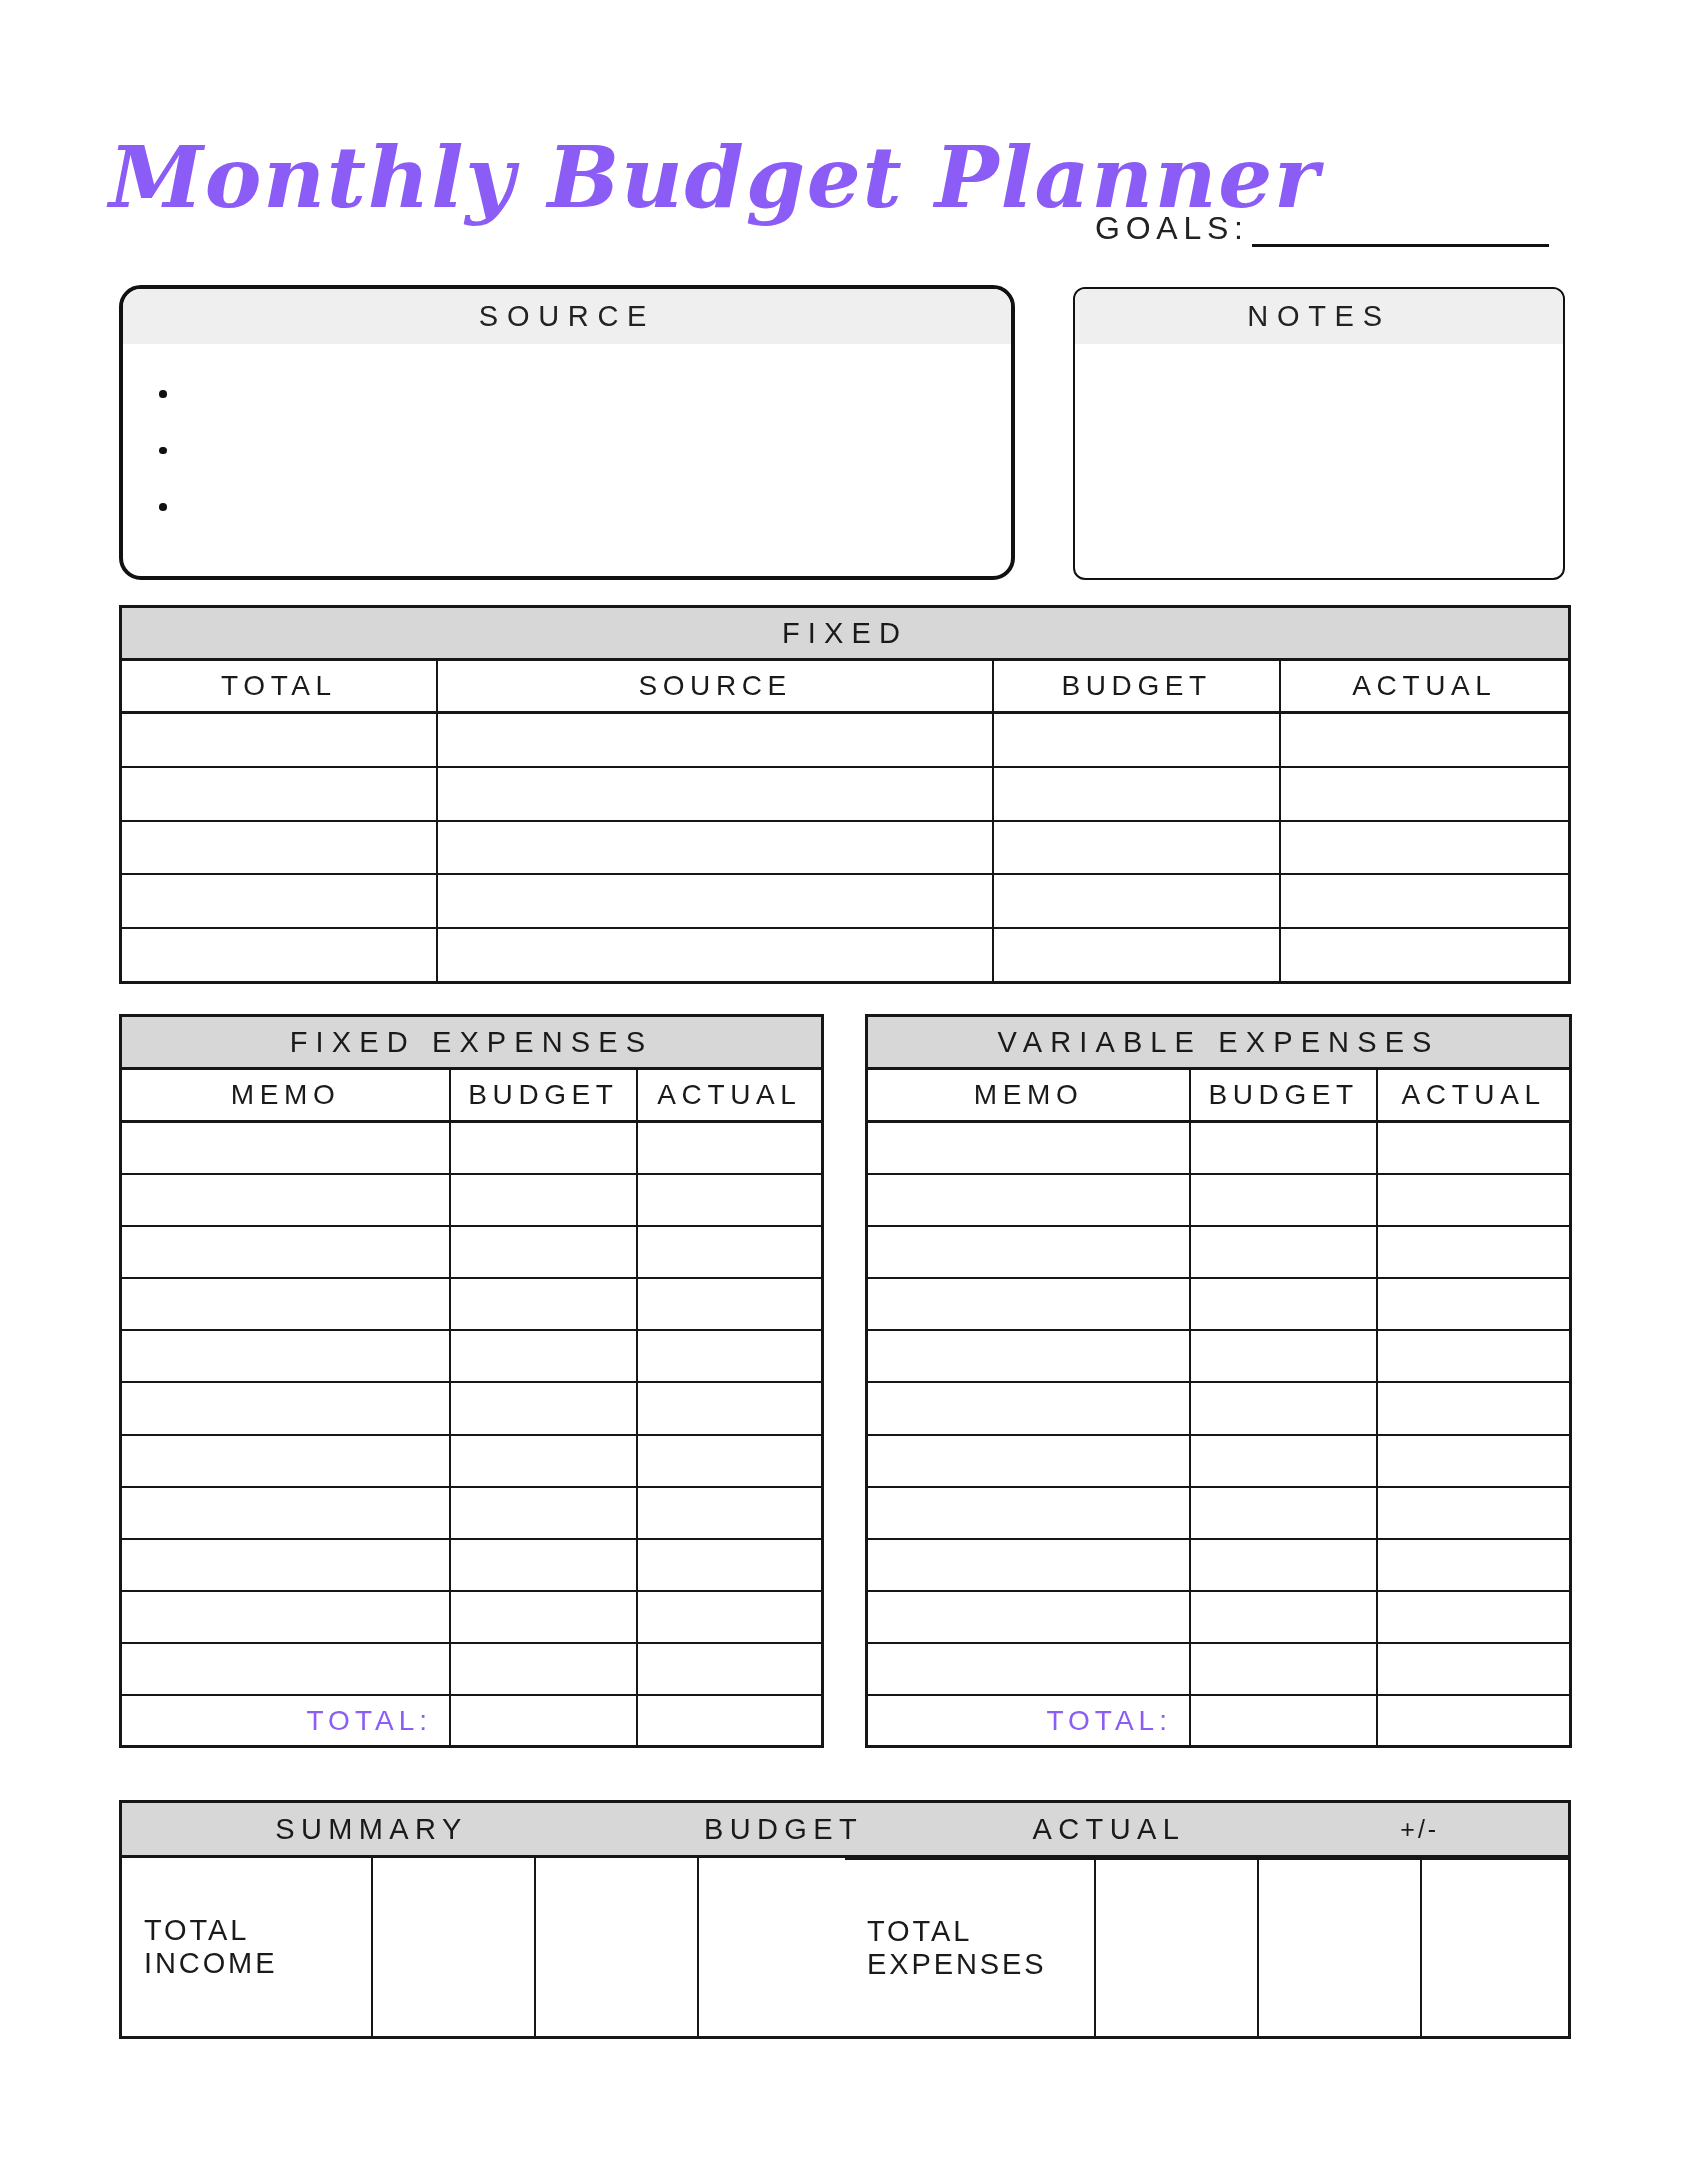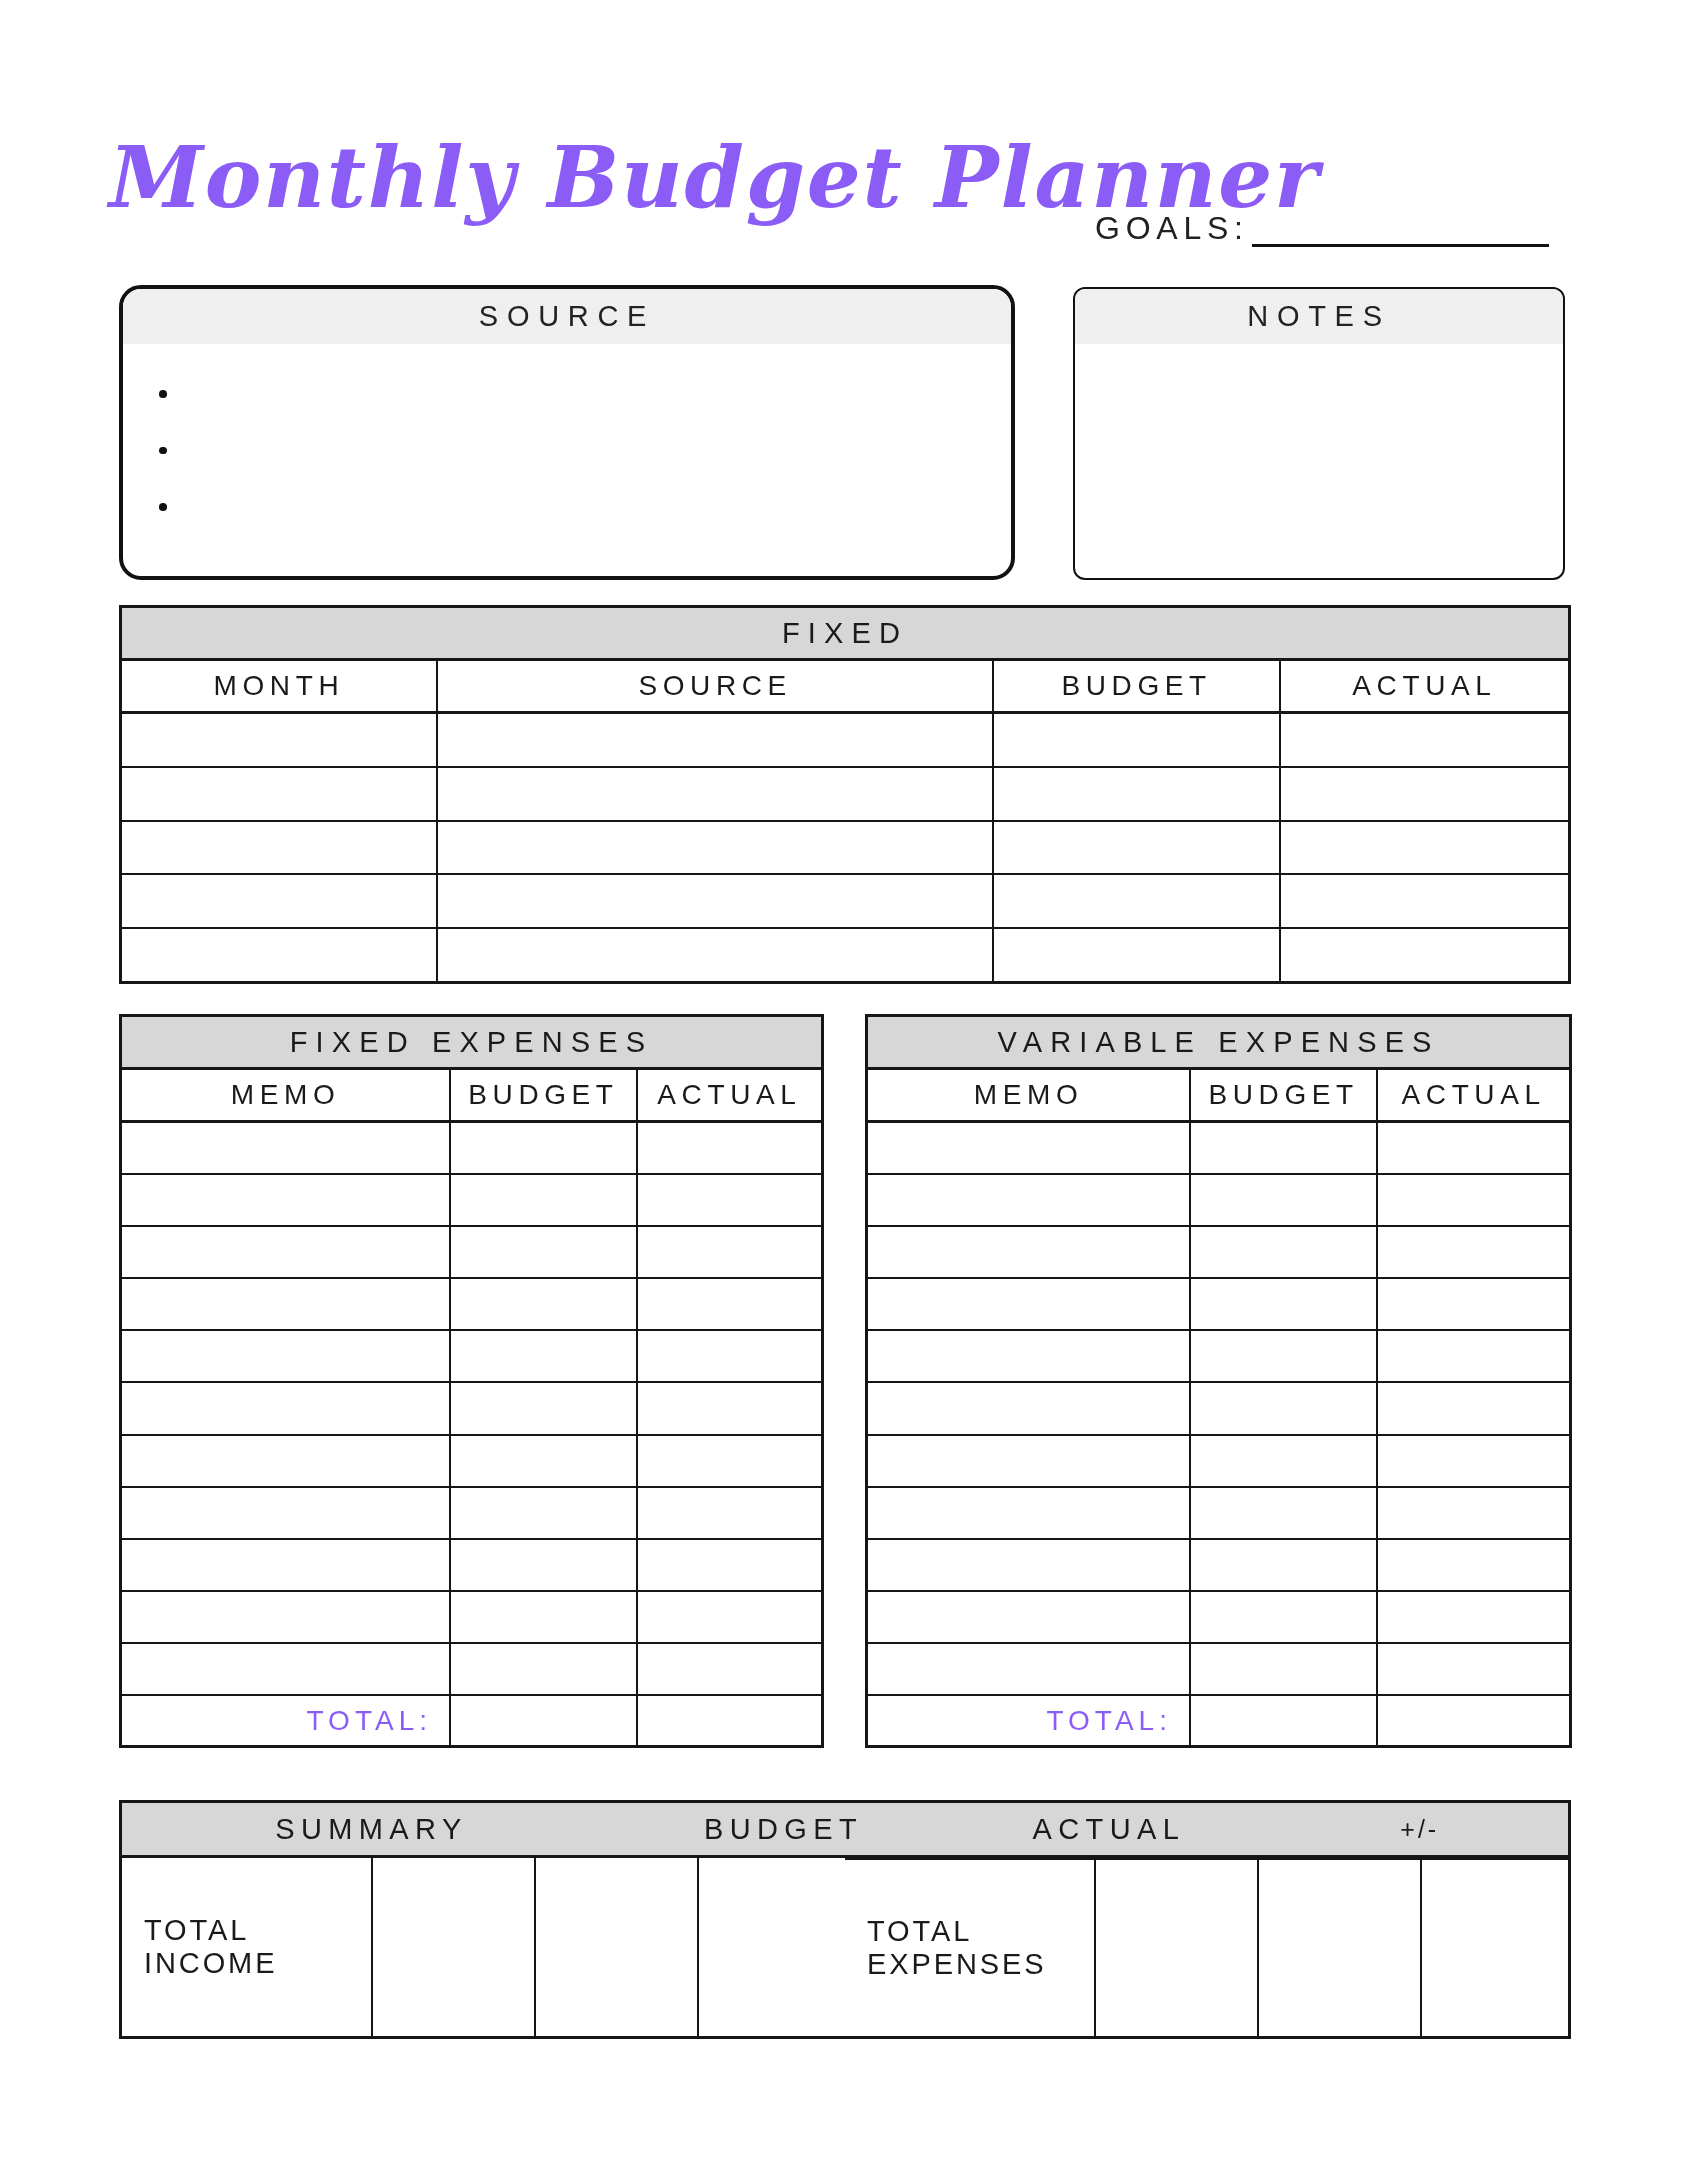--- a/index.html
+++ b/index.html
@@ -151,21 +151,21 @@
   </section>
 
   <section class="panel notes">
     <div class="panel-head">NOTES</div>
     <div class="panel-body"></div>
   </section>
 
   <section class="table income">
     <div class="tbar">FIXED</div>
     <div class="thead">
-      <div class="hcell" style="width:21.7%">MONTH</div>
+      <div class="hcell" style="width:21.7%">TOTAL</div>
       <div class="hcell" style="width:38.5%">SOURCE</div>
       <div class="hcell" style="width:19.8%">BUDGET</div>
       <div class="hcell" style="width:20%">ACTUAL</div>
     </div>
     <div class="rows">
         <div class="trow">
           <div class="tcell" style="width: 21.7%;"></div>
           <div class="tcell" style="width: 38.5%;"></div>
           <div class="tcell" style="width: 19.8%;"></div>
           <div class="tcell" style="width: 20%;"></div>

